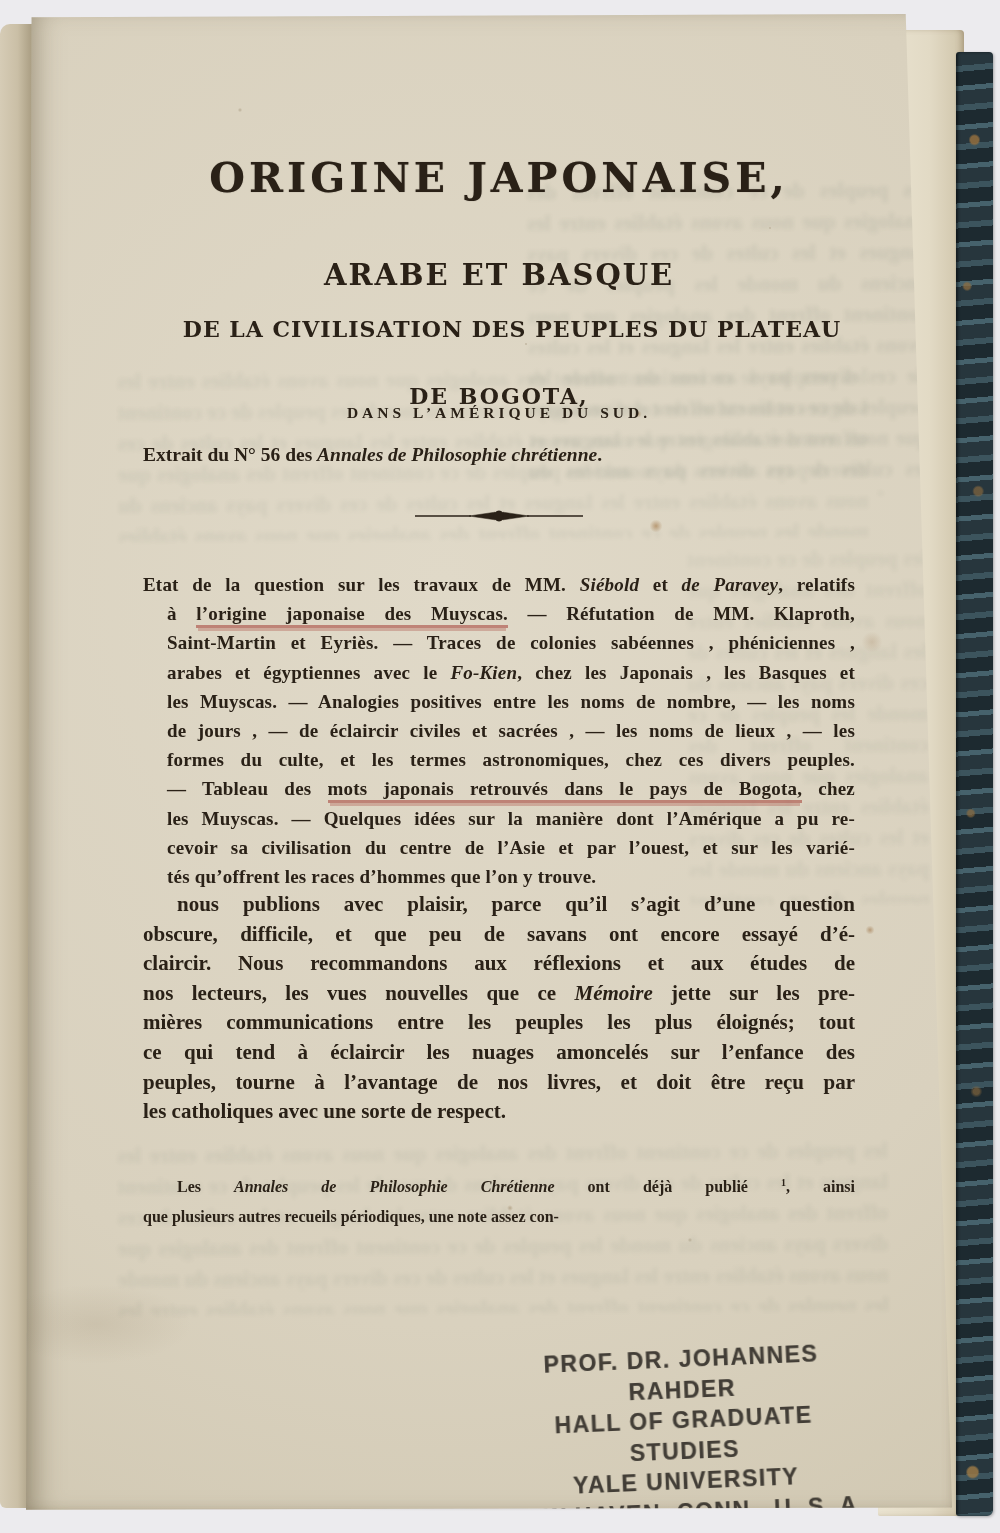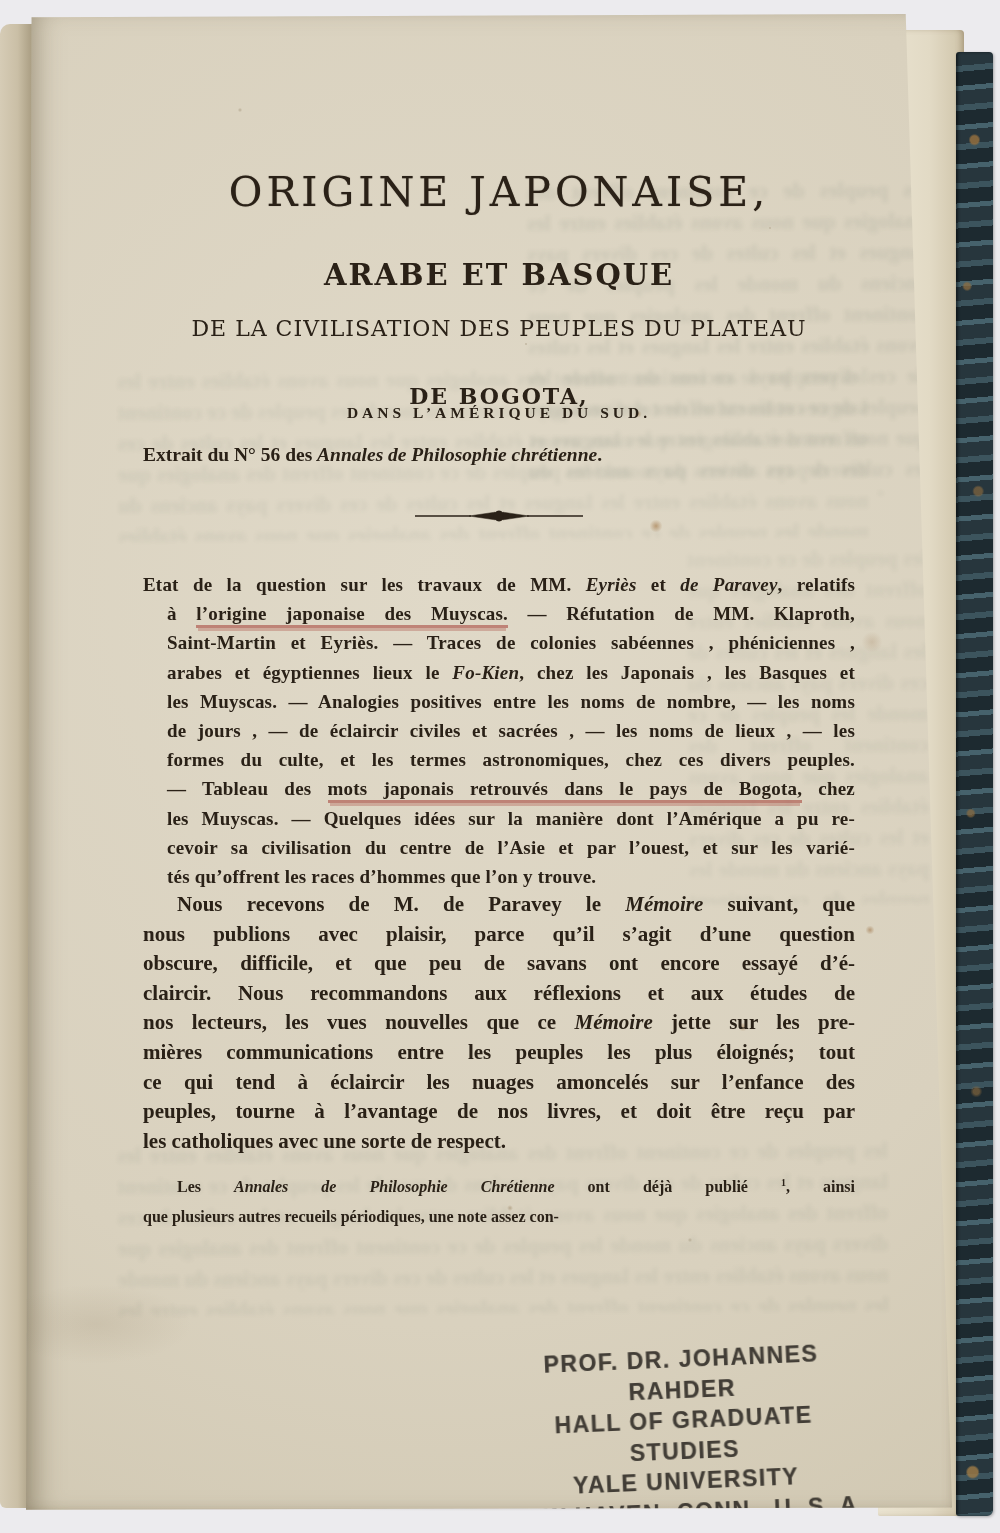--- a/index.html
+++ b/index.html
@@ -67,26 +67,26 @@
       radial-gradient(circle 2px  at 500px 330px, rgba(110,88,54,.35), transparent 75%),
       radial-gradient(circle 2px  at 744px 214px, rgba(110,88,54,.3),  transparent 75%),
       radial-gradient(circle 3px  at 420px 690px, rgba(110,88,54,.3),  transparent 75%),
       radial-gradient(circle 2px  at 238px 948px, rgba(110,88,54,.3),  transparent 75%),
       radial-gradient(circle 3px  at 664px 1226px,rgba(110,88,54,.28), transparent 75%),
       radial-gradient(circle 2px  at 560px 1416px,rgba(110,88,54,.3),  transparent 75%),
       radial-gradient(ellipse 120px 50px at 70px 1310px, rgba(120,100,70,.12), transparent 80%);
   }
   
   .txt{position:absolute;z-index:3;color:#2a2117;}
-  .t-main   {left:117px;top:154px;width:712px;text-align:center;font-family:"DejaVu Serif",serif;
-             font-weight:normal;font-size:41px;letter-spacing:4px;text-shadow:0 0 1px rgba(41,32,24,.45);}
+  .t-main   {left:117px;top:140px;width:712px;text-align:center;font-family:"DejaVu Serif",serif;
+             font-weight:bold;font-size:41px;letter-spacing:4px;text-shadow:0 0 1px rgba(41,32,24,.45);}
   .t-sub1   {left:117px;top:244px;width:712px;text-align:center;font-family:"DejaVu Serif",serif;
              font-weight:bold;font-size:29px;letter-spacing:2px;}
-  .t-sub2   {left:117px;top:302px;width:712px;text-align:center;font-family:"DejaVu Serif",serif;
-             font-weight:normal;font-size:22px;letter-spacing:1px;}
+  .t-sub2   {left:130px;top:302px;width:712px;text-align:center;font-family:"DejaVu Serif",serif;
+             font-weight:bold;font-size:22px;letter-spacing:1px;}
   .t-sub3   {left:117px;top:340px;width:712px;text-align:center;font-family:"DejaVu Serif",serif;
              font-weight:bold;font-size:22px;letter-spacing:2px;margin-top:29px;}
   .t-sub4   {left:117px;top:390px;width:712px;text-align:center;
              font-weight:bold;font-size:15.5px;letter-spacing:4px;}
   .t-extrait{left:117px;top:430px;width:712px;font-size:19.5px;font-weight:bold;}
   .t-extrait .tline{text-align:center;text-align-last:center;}
   .ornament-wrap{left:117px;top:494px;width:712px;text-align:center;}
   .t-summary{left:117px;top:556px;width:712px;font-size:19px;line-height:29.2px;font-weight:bold;letter-spacing:.2px;}
   .t-body1  {left:117px;top:876px;width:712px;font-size:21px;line-height:29.6px;font-weight:bold;}
   .t-body2  {left:117px;top:1148px;width:712px;font-size:16px;line-height:30px;font-weight:bold;margin-top:10px;}
@@ -149,35 +149,34 @@
         <line x1="6" y1="8" x2="62" y2="8" stroke-width="1.7"></line>
         <polygon points="60,8 86,4.2 86,11.8" stroke-width="0.5"></polygon>
         <circle cx="90" cy="8" r="5.4" stroke="none"></circle>
         <polygon points="120,8 94,4.2 94,11.8" stroke-width="0.5"></polygon>
         <line x1="118" y1="8" x2="174" y2="8" stroke-width="1.7"></line>
       </g>
     </svg>
   </div>
 
   <div class="txt t-summary hang">
-      <div class="tline"><span>Etat de la question sur les travaux de MM. </span><span class="it">Eyriès</span><span> et </span><span class="it">de Paravey</span><span>, relatifs</span></div>
+      <div class="tline"><span>Etat de la question sur les travaux de MM. </span><span class="it">Siébold</span><span> et </span><span class="it">de Paravey</span><span>, relatifs</span></div>
       <div class="tline"><span>à </span><span class="redline">l’origine japonaise des Muyscas.</span><span> — Réfutation de MM. Klaproth,</span></div>
       <div class="tline"><span>Saint-Martin et Eyriès. — Traces de colonies sabéennes , phéniciennes ,</span></div>
-      <div class="tline"><span>arabes et égyptiennes lieux le </span><span class="it">Fo-Kien</span><span>, chez les Japonais , les Basques et</span></div>
+      <div class="tline"><span>arabes et égyptiennes avec le </span><span class="it">Fo-Kien</span><span>, chez les Japonais , les Basques et</span></div>
       <div class="tline"><span>les Muyscas. — Analogies positives entre les noms de nombre, — les noms</span></div>
       <div class="tline"><span>de jours , — de éclaircir civiles et sacrées , — les noms de lieux , — les</span></div>
       <div class="tline"><span>formes du culte, et les termes astronomiques, chez ces divers peuples.</span></div>
       <div class="tline"><span>— Tableau des </span><span class="redline">mots japonais retrouvés dans le pays de Bogota,</span><span> chez</span></div>
       <div class="tline"><span>les Muyscas. — Quelques idées sur la manière dont l’Amérique a pu re-</span></div>
       <div class="tline"><span>cevoir sa civilisation du centre de l’Asie et par l’ouest, et sur les varié-</span></div>
       <div class="tline lastline"><span>tés qu’offrent les races d’hommes que l’on y trouve.</span></div>
     </div>
 
   <div class="txt t-body1 ifirst">
-      <div class="tline"><span>Nous recevons de M. de Paravey le </span><span class="it">Mémoire</span><span> suivant, que</span></div>
       <div class="tline"><span>nous publions avec plaisir, parce qu’il s’agit d’une question</span></div>
       <div class="tline"><span>obscure, difficile, et que peu de savans ont encore essayé d’é-</span></div>
       <div class="tline"><span>claircir.  Nous recommandons aux réflexions et aux études de</span></div>
       <div class="tline"><span>nos lecteurs, les vues nouvelles que ce </span><span class="it">Mémoire</span><span> jette sur les pre-</span></div>
       <div class="tline"><span>mières communications entre les peuples les plus éloignés; tout</span></div>
       <div class="tline"><span>ce qui tend à éclaircir les nuages amoncelés sur l’enfance des</span></div>
       <div class="tline"><span>peuples, tourne à l’avantage de nos livres, et doit être reçu par</span></div>
       <div class="tline lastline"><span>les catholiques avec une sorte de respect.</span></div>
     </div>
 

